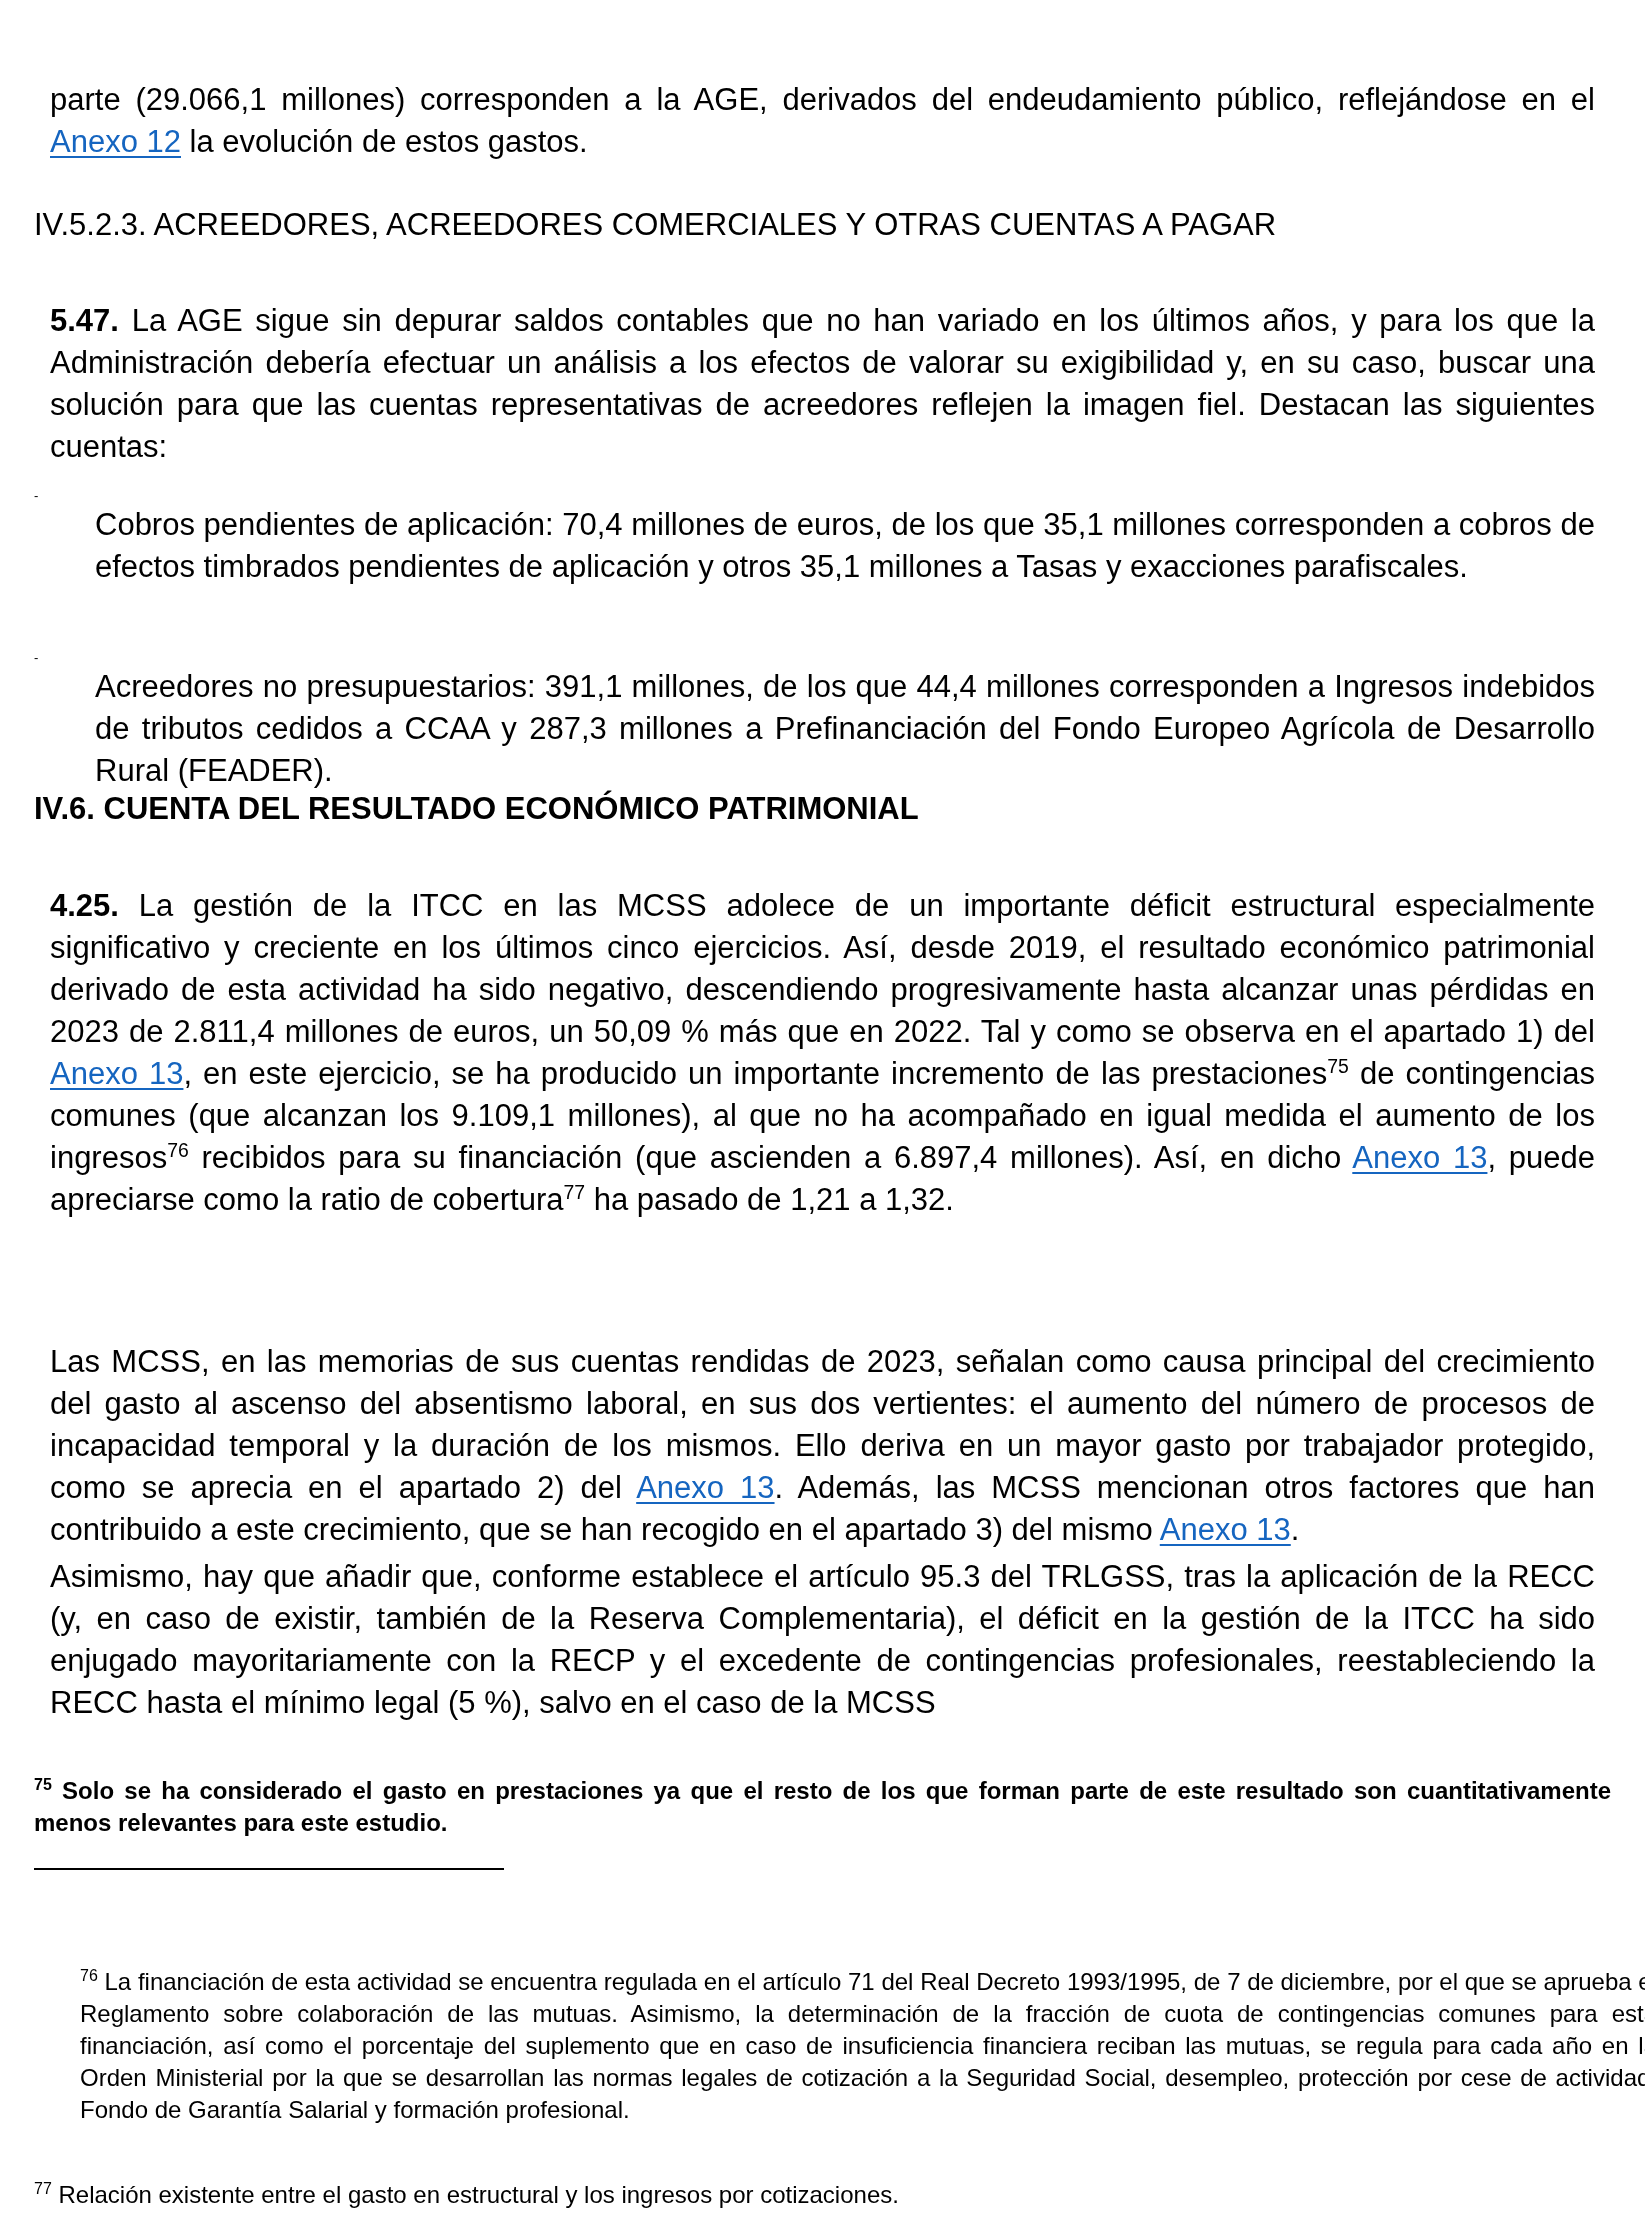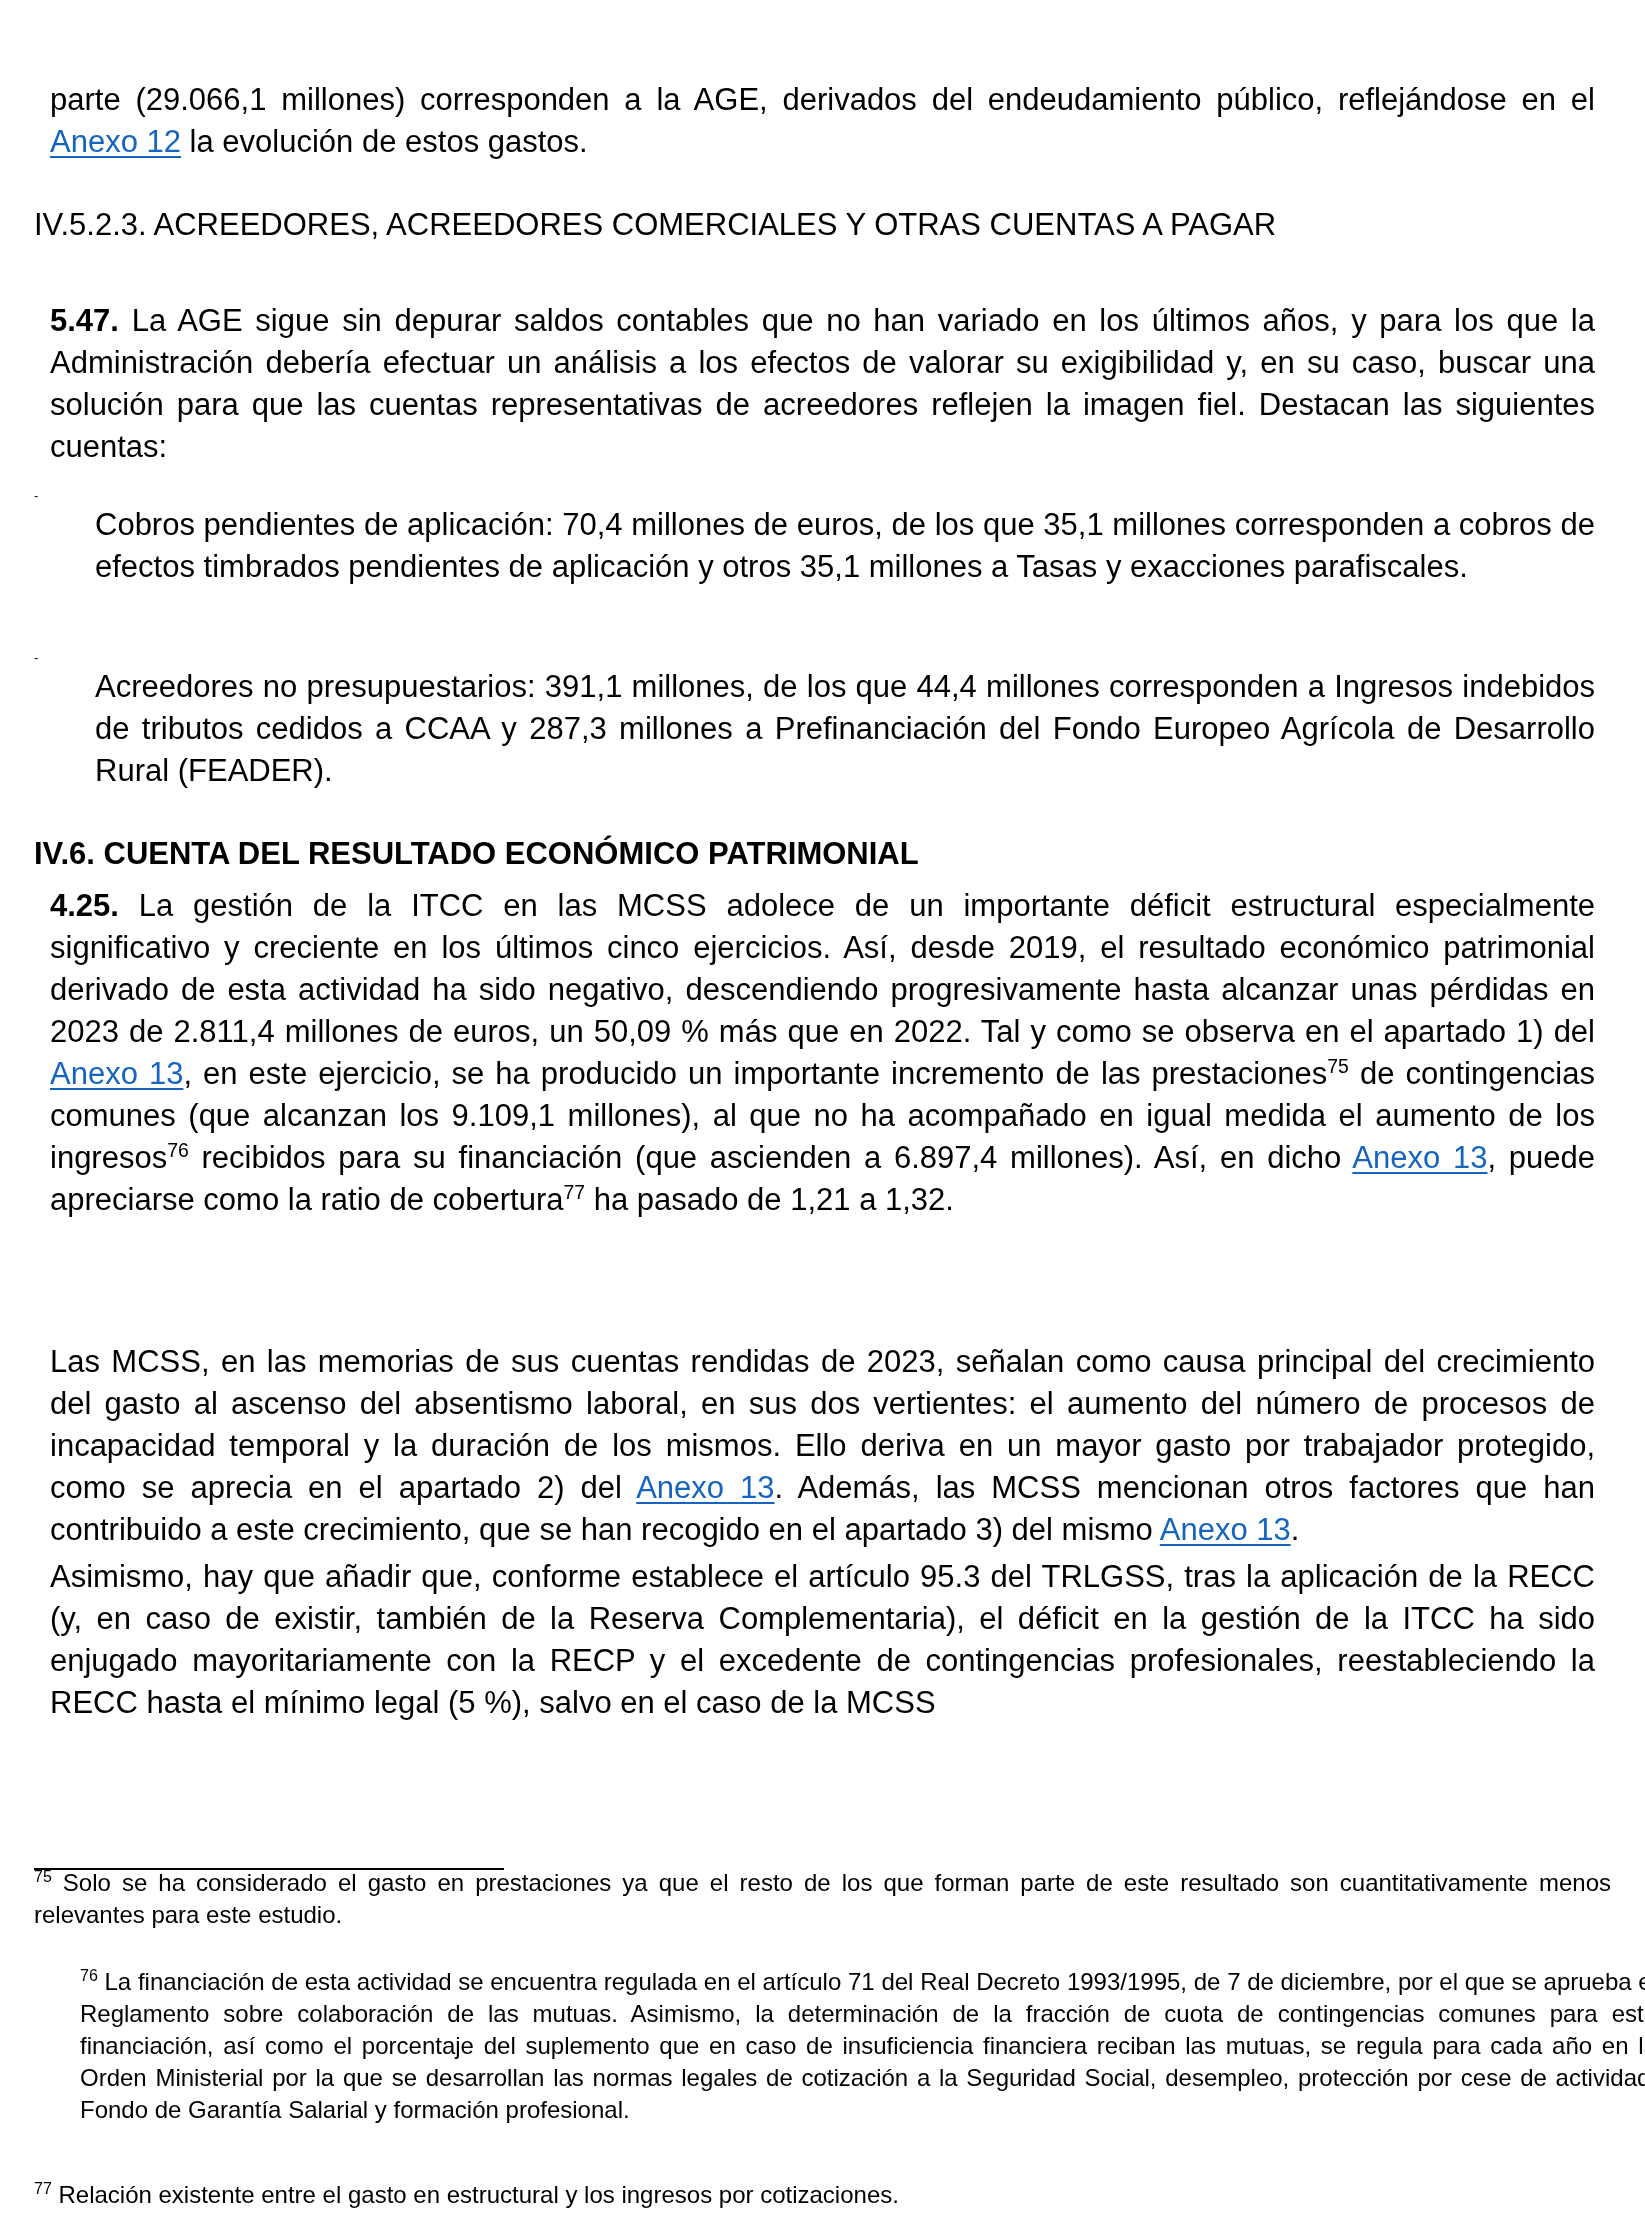--- a/index.html
+++ b/index.html
@@ -44,39 +44,39 @@
   <div class="blk bullet" style="top:488px;">
     <span class="dash">-</span>
     <p class="p">Cobros pendientes de aplicación: 70,4 millones de euros, de los que 35,1 millones corresponden a cobros de efectos timbrados pendientes de aplicación y otros 35,1 millones a Tasas y exacciones parafiscales.</p>
   </div>
 
   <div class="blk bullet" style="top:650px;">
     <span class="dash">-</span>
     <p class="p">Acreedores no presupuestarios: 391,1 millones, de los que 44,4 millones corresponden a Ingresos indebidos de tributos cedidos a CCAA y 287,3 millones a Prefinanciación del Fondo Europeo Agrícola de Desarrollo Rural (FEADER).</p>
   </div>
 
-  <div class="blk" style="top:833px;">
+  <div class="blk" style="top:788px;">
     <p class="heading bold">IV.6. CUENTA DEL RESULTADO ECONÓMICO PATRIMONIAL</p>
   </div>
 
   <div class="blk" style="top:869px;">
     <p class="p"><span class="bold">4.25.</span><span> La gestión de la ITCC en las MCSS adolece de un importante déficit estructural especialmente significativo y creciente en los últimos cinco ejercicios. Así, desde 2019, el resultado económico patrimonial derivado de esta actividad ha sido negativo, descendiendo progresivamente hasta alcanzar unas pérdidas en 2023 de 2.811,4 millones de euros, un 50,09 % más que en 2022. Tal y como se observa en el apartado 1) del </span><a class="link" href="#">Anexo 13</a><span>, en este ejercicio, se ha producido un importante incremento de las prestaciones</span><sup>75</sup><span> de contingencias comunes (que alcanzan los 9.109,1 millones), al que no ha acompañado en igual medida el aumento de los ingresos</span><sup>76</sup><span> recibidos para su financiación (que ascienden a 6.897,4 millones). Así, en dicho </span><a class="link" href="#">Anexo 13</a><span>, puede apreciarse como la ratio de cobertura</span><sup>77</sup><span> ha pasado de 1,21 a 1,32.</span></p>
   </div>
 
   <div class="blk" style="top:1325px;">
     <p class="p"><span>Las MCSS, en las memorias de sus cuentas rendidas de 2023, señalan como causa principal del crecimiento del gasto al ascenso del absentismo laboral, en sus dos vertientes: el aumento del número de procesos de incapacidad temporal y la duración de los mismos. Ello deriva en un mayor gasto por trabajador protegido, como se aprecia en el apartado 2) del </span><a class="link" href="#">Anexo 13</a><span>. Además, las MCSS mencionan otros factores que han contribuido a este crecimiento, que se han recogido en el apartado 3) del mismo </span><a class="link" href="#">Anexo 13</a><span>.</span></p>
   </div>
 
   <div class="blk" style="top:1540px;">
     <p class="p">Asimismo, hay que añadir que, conforme establece el artículo 95.3 del TRLGSS, tras la aplicación de la RECC (y, en caso de existir, también de la Reserva Complementaria), el déficit en la gestión de la ITCC ha sido enjugado mayoritariamente con la RECP y el excedente de contingencias profesionales, reestableciendo la RECC hasta el mínimo legal (5 %), salvo en el caso de la MCSS</p>
   </div>
 
   <div class="rule"></div>
 
-  <div class="blk" style="top:1867px;">
+  <div class="blk" style="top:1775px;font-weight:bold;">
     <p class="fn"><sup>75</sup><span> Solo se ha considerado el gasto en prestaciones ya que el resto de los que forman parte de este resultado son cuantitativamente menos relevantes para este estudio.</span></p>
   </div>
 
   <div class="blk" style="top:1966px;margin-left:46px;">
     <p class="fn"><sup>76</sup><span> La financiación de esta actividad se encuentra regulada en el artículo 71 del Real Decreto 1993/1995, de 7 de diciembre, por el que se aprueba el Reglamento sobre colaboración de las mutuas. Asimismo, la determinación de la fracción de cuota de contingencias comunes para esta financiación, así como el porcentaje del suplemento que en caso de insuficiencia financiera reciban las mutuas, se regula para cada año en la Orden Ministerial por la que se desarrollan las normas legales de cotización a la Seguridad Social, desempleo, protección por cese de actividad, Fondo de Garantía Salarial y formación profesional.</span></p>
   </div>
 
   <div class="blk" style="top:2179px;">
     <p class="fn"><sup>77</sup><span> Relación existente entre el gasto en estructural y los ingresos por cotizaciones.</span></p>
   </div>

